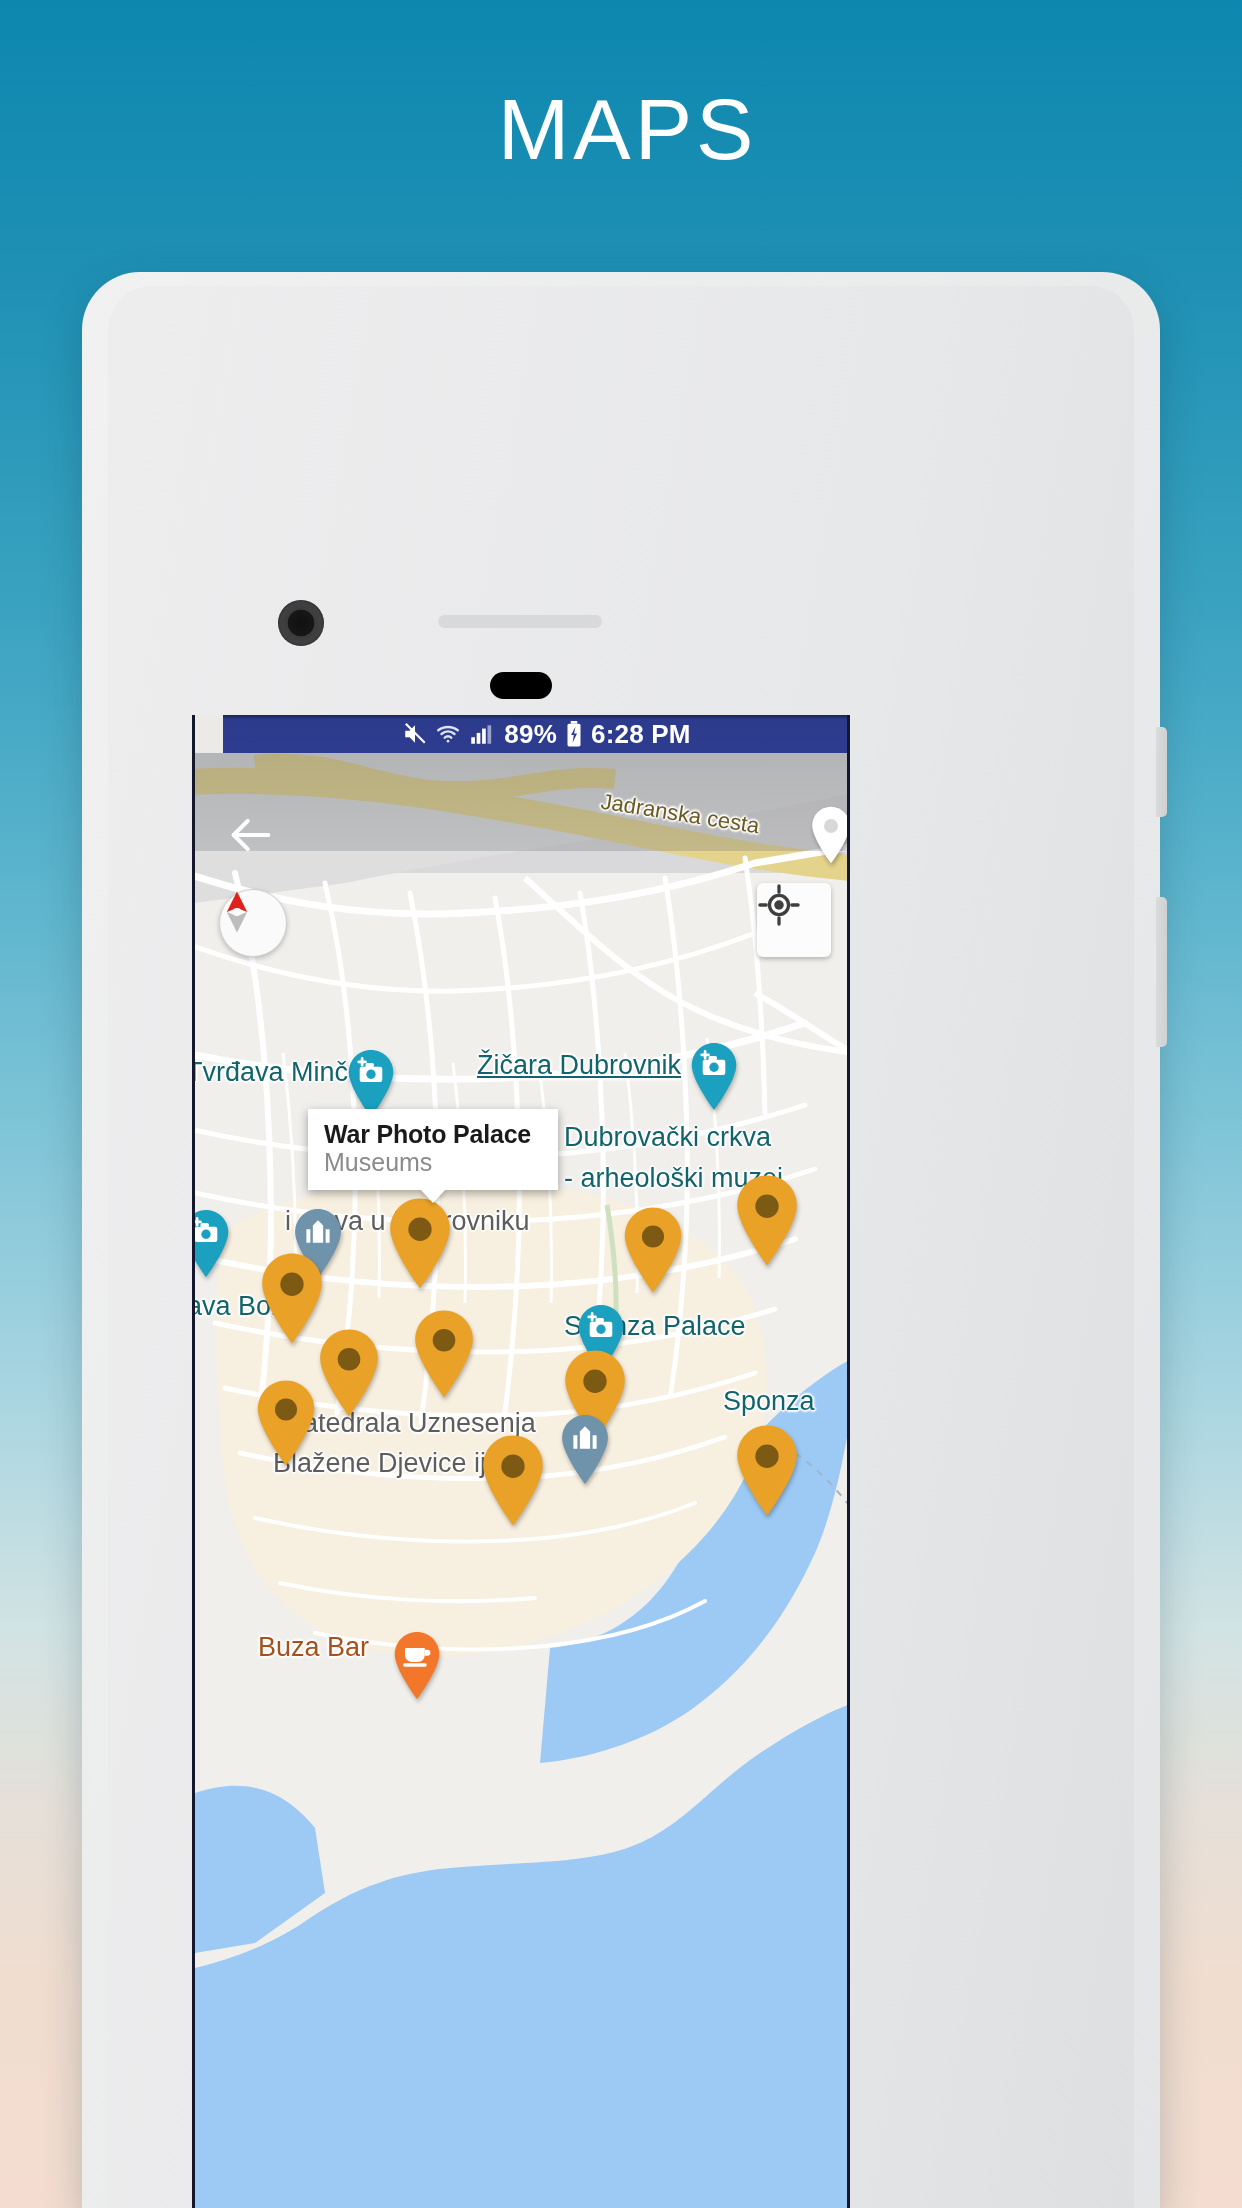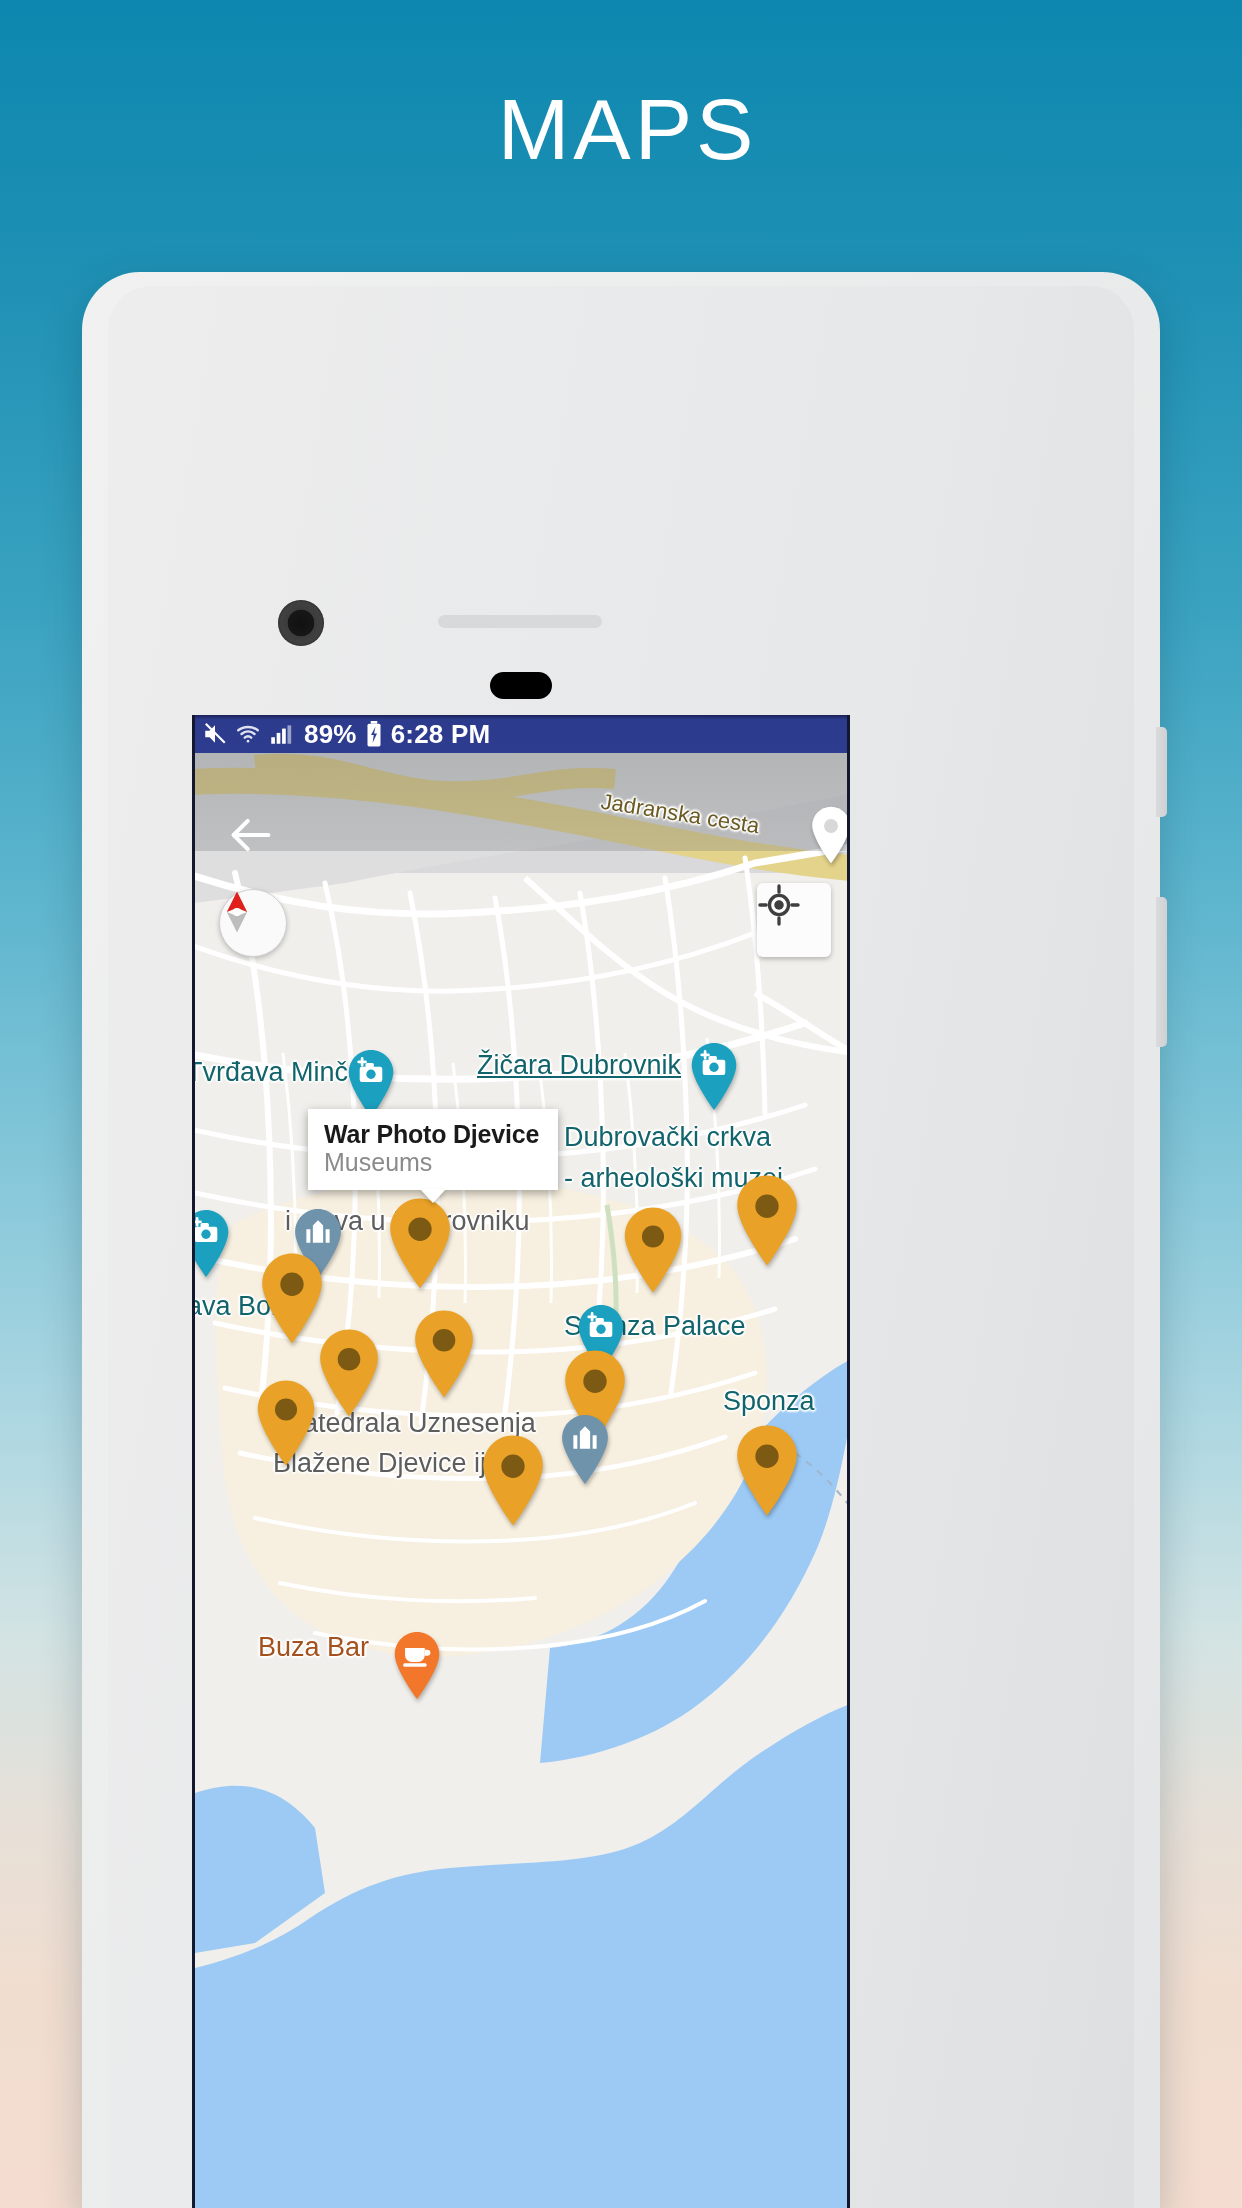--- a/index.html
+++ b/index.html
@@ -75,23 +75,23 @@
     background:#eceae6;
     border-left:3px solid #14182e;
     border-right:3px solid #14182e;
   }
 
   
   .statusbar{
     position:relative; height:38px; width:100%;
     background:#2b3a87;
     background:linear-gradient(180deg,#1c2258 0%,#2c3b8c 12%,#2d3c8e 100%);
-    display:flex; align-items:center; justify-content:flex-start;
+    display:flex; align-items:center; justify-content:center;
     padding-right:12px; color:#fff;
-    font-size:25px; font-weight:700; letter-spacing:.2px;
+    font-size:25px; font-weight:700; letter-spacing:.2px;margin-left:28px;
   }
   .statusbar .si{ display:flex; align-items:center; margin-left:7px; }
   .sb-pct{ margin-left:10px; font-size:26px; }
   .sb-time{ margin-left:7px; font-size:26px; }
 
   
   .map{
     position:absolute; top:38px; left:0; right:0; bottom:0;
     background:#f2f0ec;
     overflow:hidden;
@@ -448,19 +448,19 @@
             <svg width="52" height="71" viewBox="0 0 32 44">
               <path d="M16 1.2 C23.6 1.2 29.8 7.4 29.8 15 C29.8 24.4 16 42.8 16 42.8 C16 42.8 2.2 24.4 2.2 15 C2.2 7.4 8.4 1.2 16 1.2 Z" fill="#f2772a"></path>
               <path d="M8.6 11.2 h12.2 v4.4 a4.2 4.2 0 0 1 -4.2 4.2 h-3.8 a4.2 4.2 0 0 1 -4.2 -4.2 Z" fill="#fff"></path>
               <path d="M20.8 12.2 h1.6 a1.9 1.9 0 0 1 0 3.8 h-1.6 Z" fill="#fff"></path>
               <rect x="7.4" y="20.6" width="14.6" height="2.1" rx="1" fill="#fff"></rect>
             </svg>
           </div>
         </div>
 
       <div class="infowin">
-        <div class="t">War Photo Djevice</div>
+        <div class="t">War Photo Palace</div>
         <div class="s">Museums</div>
       </div>
 
     </div>
   </div>
 </div>
 
 </body></html>

